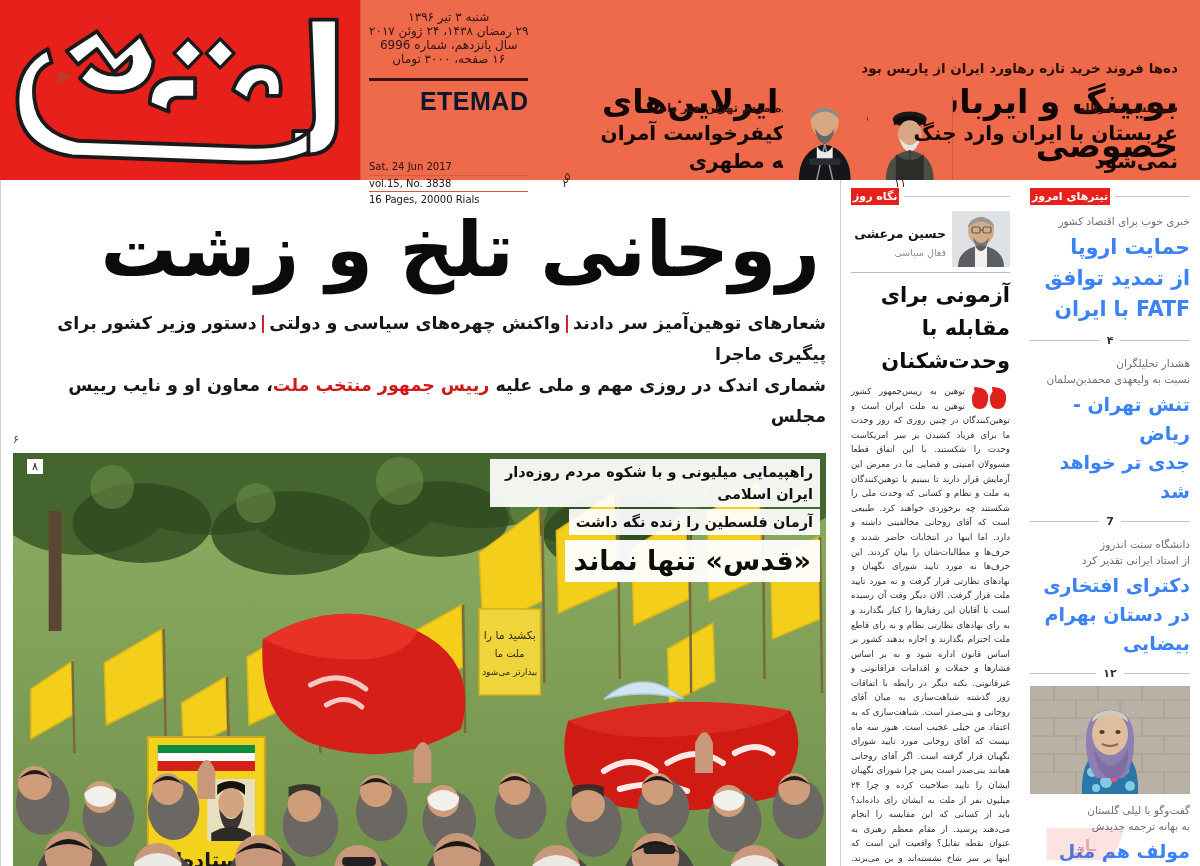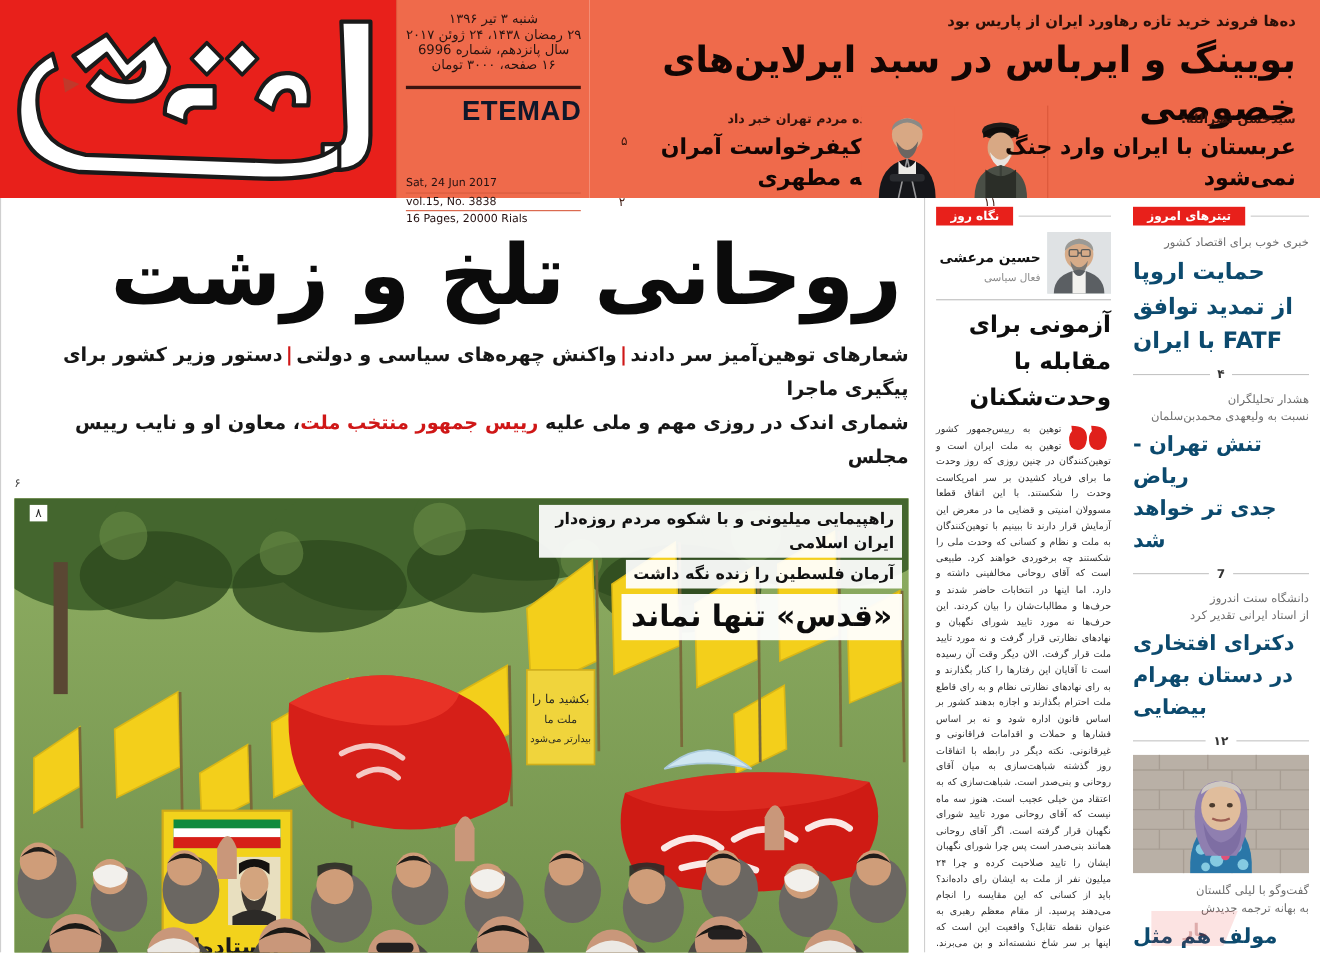--- a/index.html
+++ b/index.html
@@ -22,21 +22,21 @@
   .info-fa{padding:10px 8px 4px 8px;text-align:left;direction:rtl;}
   .info-fa div{font-size:12px;line-height:14px;color:#2a1410;white-space:nowrap;text-align:center;}
   .info-rule{height:3px;background:#3b1410;margin:8px 8px 6px 8px;}
   .etemad-word{font-family:"Liberation Sans",sans-serif;font-weight:700;font-size:25px;
     letter-spacing:.5px;color:#0f172a;padding:0 8px;direction:ltr;text-align:right;line-height:28px;}
   .info-en{padding:3px 8px 0 8px;direction:ltr;text-align:left;margin-top:41px;}
   .info-en div{font-size:10px;line-height:14.5px;color:#231010;border-top:1px solid #d85a3e;padding-top:1px;white-space:nowrap;}
   .info-en div:first-child{border-top:none;}
 
   .top-stories{flex:1 1 auto;background:#ef6a4b;height:180px;position:relative;box-sizing:border-box;}
-  .ts-lead{padding:10px 22px 0 22px;text-align:right;}
+  .ts-lead{padding:10px 22px 0 22px;text-align:right;margin-top:48px;}
   .ts-kicker{font-size:13.5px;color:#2b1008;font-weight:600;line-height:20px;}
   .ts-head{font-size:33px;font-weight:800;color:#120604;line-height:44px;letter-spacing:-.5px;margin-top:2px;}
   .ts-page{font-size:11px;color:#3a150c;margin:2px 0 0 0;text-align:left;padding-left:6px;}
 
   .ts-row2{position:absolute;left:0;right:0;top:96px;height:84px;display:flex;flex-direction:row-reverse;}
   .ts-cell{flex:1 1 0;padding:4px 22px 0 22px;box-sizing:border-box;text-align:right;position:relative;}
   .ts-cell .k{font-size:11.5px;color:#32120a;font-weight:600;line-height:16px;}
   .ts-cell .h{font-size:20px;font-weight:800;color:#120604;line-height:28px;margin-top:3px;}
   .ts-cell .p{font-size:11px;color:#3a150c;text-align:left;padding-left:4px;margin-top:2px;}
   .portraits{position:absolute;left:50%;transform:translateX(-50%);top:0;width:170px;height:84px;display:flex;}
@@ -63,39 +63,39 @@
 
   .cap-box{position:absolute;right:6px;top:6px;width:330px;text-align:right;z-index:6;}
   .cap-line{background:rgba(255,255,255,.93);display:inline-block;padding:2px 7px;
     font-size:14.5px;font-weight:700;color:#111;line-height:22px;margin-bottom:2px;}
   .cap-title{background:rgba(255,255,255,.95);display:inline-block;padding:3px 9px;
     font-size:27px;font-weight:900;color:#0c0c0c;line-height:36px;margin-top:3px;}
   .photo-pg{position:absolute;left:14px;top:6px;background:#fff;color:#222;font-size:11px;padding:1px 5px;z-index:6;}
 
   
   .op-col{flex:0 0 180px;padding:8px 10px 0 10px;box-sizing:border-box;border-left:1px solid #cfcfcf;position:relative;}
-  .badge{display:inline-block;background:#e8201b;color:#fff;font-size:11px;font-weight:700;padding:2px 13px;}
+  .badge{display:inline-block;background:#e8201b;color:#fff;font-size:11px;font-weight:700;padding:2px 2px;}
   .badge-row{display:flex;flex-direction:row-reverse;align-items:center;gap:5px;}
   .badge-rule{flex:1 1 auto;height:0;border-top:1px solid #c9c9c9;}
   .op-author-row{display:flex;flex-direction:row-reverse;margin-top:6px;align-items:flex-start;gap:6px;}
   .op-avatar{width:58px;height:56px;overflow:hidden;flex:0 0 58px;background:#dfe3e6;}
   .op-avatar svg{width:100%;height:100%;display:block;}
   .op-meta{flex:1 1 auto;text-align:right;padding-top:14px;}
   .op-name{font-size:12.5px;font-weight:800;color:#111;line-height:18px;}
   .op-role{font-size:9.5px;color:#8a8a8a;line-height:15px;margin-top:2px;}
   .op-rule{border-top:1px solid #bdbdbd;margin:5px 0 6px;}
   .op-title{font-size:21px;font-weight:900;color:#0e0e0e;text-align:right;line-height:33px;}
   .op-body{margin-top:6px;text-align:justify;direction:rtl;font-size:8.6px;line-height:14.6px;color:#2b2b2b;}
   .quote-mark{float:right;width:40px;height:26px;margin:1px 0 0 5px;}
   .quote-mark svg{width:100%;height:100%;display:block;}
 
   
   .side-col{flex:0 0 180px;padding:8px 10px 0 10px;box-sizing:border-box;position:relative;}
   .side-kicker{font-size:10.5px;color:#6e6e6e;text-align:right;line-height:16px;margin-top:8px;}
-  .side-head{font-size:20.5px;font-weight:900;color:#0c4a6e;text-align:left;line-height:31px;margin-top:3px;}
+  .side-head{font-size:20.5px;font-weight:900;color:#3b82f6;text-align:right;line-height:31px;margin-top:3px;}
   .pg-sep{display:flex;align-items:center;gap:7px;margin:9px 0 6px;}
   .pg-sep .ln{flex:1 1 auto;height:0;border-top:1px solid #c4c4c4;}
   .pg-sep .n{font-size:11px;color:#333;font-weight:700;}
   .side-photo{width:100%;height:108px;overflow:hidden;margin:4px 0 4px;}
   .side-photo svg{width:100%;height:100%;display:block;}
   .watermark{position:absolute;left:12px;bottom:6px;width:108px;height:32px;opacity:.45;z-index:4;}
   .watermark svg{width:100%;height:100%;display:block;}
 
   .side-head.small{font-size:19px;line-height:29px;}
 </style>

